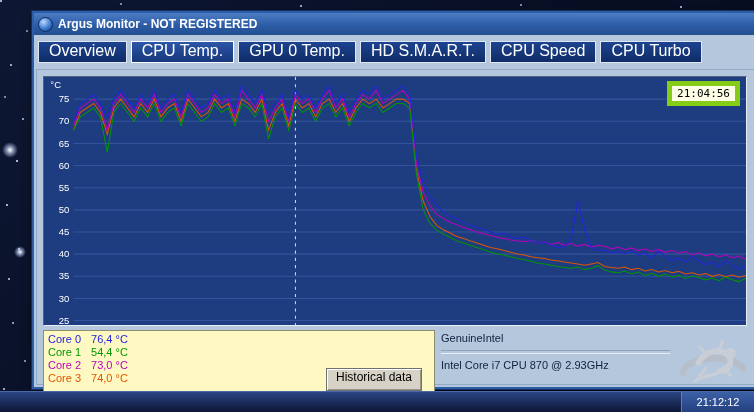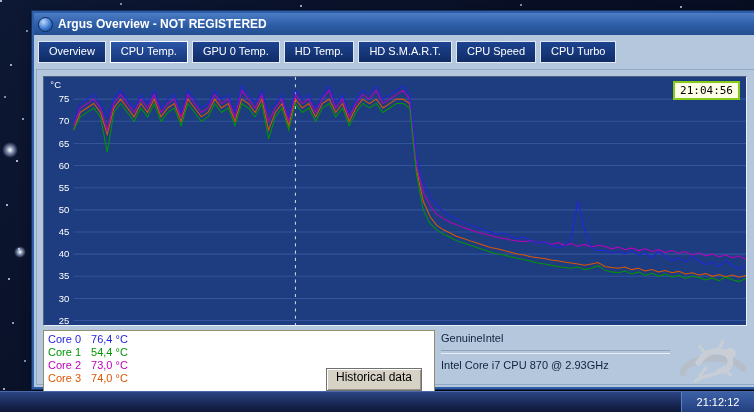--- a/index.html
+++ b/index.html
@@ -15,32 +15,32 @@
   .glow{position:absolute;border-radius:50%;background:radial-gradient(circle,#ffffff 0%,rgba(200,215,255,.55) 35%,rgba(200,215,255,0) 70%);}
   .glow.g1{left:2px;top:142px;width:16px;height:16px;}
   .glow.g2{left:14px;top:246px;width:12px;height:12px;}
   
   .window{position:absolute;left:31px;top:10px;width:729px;height:378px;background:#b4c7dc;
     border:1px solid #123060;box-shadow:0 0 0 2px #2d5da6 inset, 2px 3px 8px rgba(0,0,0,.6);}
   .titlebar{position:absolute;left:2px;top:2px;right:2px;height:22px;display:flex;align-items:center;gap:5px;padding-left:4px;
     background:linear-gradient(#4b7cc4,#2d5da6 55%,#234e90);color:#fff;font-size:12px;font-weight:bold;cursor:default;}
   .app-icon{width:13px;height:13px;border-radius:50%;background:radial-gradient(circle at 35% 30%,#bcd8ff,#3d7ad0 55%,#123a7e);border:1px solid #0c2a5c;flex:0 0 auto;}
   .tabbar{position:absolute;left:6px;top:30px;right:4px;height:22px;display:flex;gap:4px;}
-  .tab{background:linear-gradient(#1d4390,#0f2c66);border:1px solid #dfe7f4;color:#fff;font-size:11px;
+  .tab{background:linear-gradient(#1d4390,#0f2c66);border:1px solid #dfe7f4;color:#fff;font-size:16px;
     padding:2px 10px 8px;line-height:14px;white-space:nowrap;cursor:pointer;}
   .tab.active{background:linear-gradient(#2c56a8,#16377a);border-color:#ffffff;}
   .content{position:absolute;left:4px;right:4px;top:58px;bottom:4px;background:#b4c7dc;border:1px solid #90a9c7;}
   
   .chart-panel{position:absolute;left:6px;top:6px;width:702px;height:248px;background:#1e3d80;
     border:1px solid;border-color:#51627e #e9eff7 #e9eff7 #51627e;}
   .chart-panel svg{position:absolute;inset:0;width:100%;height:100%;display:block;}
-  .clockbox{position:absolute;top:4px;right:6px;background:#ffffe8;border:2px solid #84cc16;color:#000;
+  .clockbox{position:absolute;top:4px;right:6px;background:#ffffe8;border:5px solid #84cc16;color:#000;
     font-family:"DejaVu Sans Mono",monospace;font-size:11px;padding:1px 5px;}
   
-  .legend{position:absolute;left:6px;top:260px;width:392px;height:62px;background:#ffffff;border:1px solid #8f8f6f;padding:2px 4px;box-sizing:border-box;}
+  .legend{position:absolute;left:6px;top:260px;width:392px;height:62px;background:#fef9c3;border:1px solid #8f8f6f;padding:2px 4px;box-sizing:border-box;}
   .legend-row{font-size:11px;line-height:13px;white-space:nowrap;}
   .legend-row .val{margin-left:10px;}
   .hist-btn{position:absolute;right:12px;bottom:0px;background:#d6d2c6;border:1px solid #707070;
     box-shadow:inset 1px 1px 0 #ffffff, inset -1px -1px 0 #98948a;font-size:12px;padding:1px 9px 6px;color:#000;cursor:pointer;}
   
   .info{position:absolute;left:404px;top:262px;right:86px;color:#12213f;font-size:11px;}
   .info .vendor{margin-bottom:6px;}
   .info .rule{height:2px;border-top:1px solid #8fa3bd;border-bottom:1px solid #e9eff7;margin:0 0 5px;}
   .gecko{position:absolute;right:4px;bottom:0px;width:80px;height:62px;}
   
@@ -52,28 +52,27 @@
 <body>
 
 <div class="screen">
   <div class="stars"></div>
   <div class="glow g1"></div>
   <div class="glow g2"></div>
 
   <div class="window">
     <div class="titlebar">
       <span class="app-icon"></span>
-      <span>Argus Overview - NOT REGISTERED</span>
+      <span>Argus Monitor - NOT REGISTERED</span>
     </div>
 
     <div class="tabbar">
       <span class="tab">Overview</span>
       <span class="tab active">CPU Temp.</span>
       <span class="tab">GPU 0 Temp.</span>
-      <span class="tab">HD Temp.</span>
       <span class="tab">HD S.M.A.R.T.</span>
       <span class="tab">CPU Speed</span>
       <span class="tab">CPU Turbo</span>
     </div>
 
     <div class="content">
 
       <div class="chart-panel">
         <svg id="plot-svg" preserveAspectRatio="none" viewBox="0 0 665 240">
             <text x="6" y="11" fill="#ffffff" font-size="9" font-family="Liberation Sans, sans-serif">°C</text>

